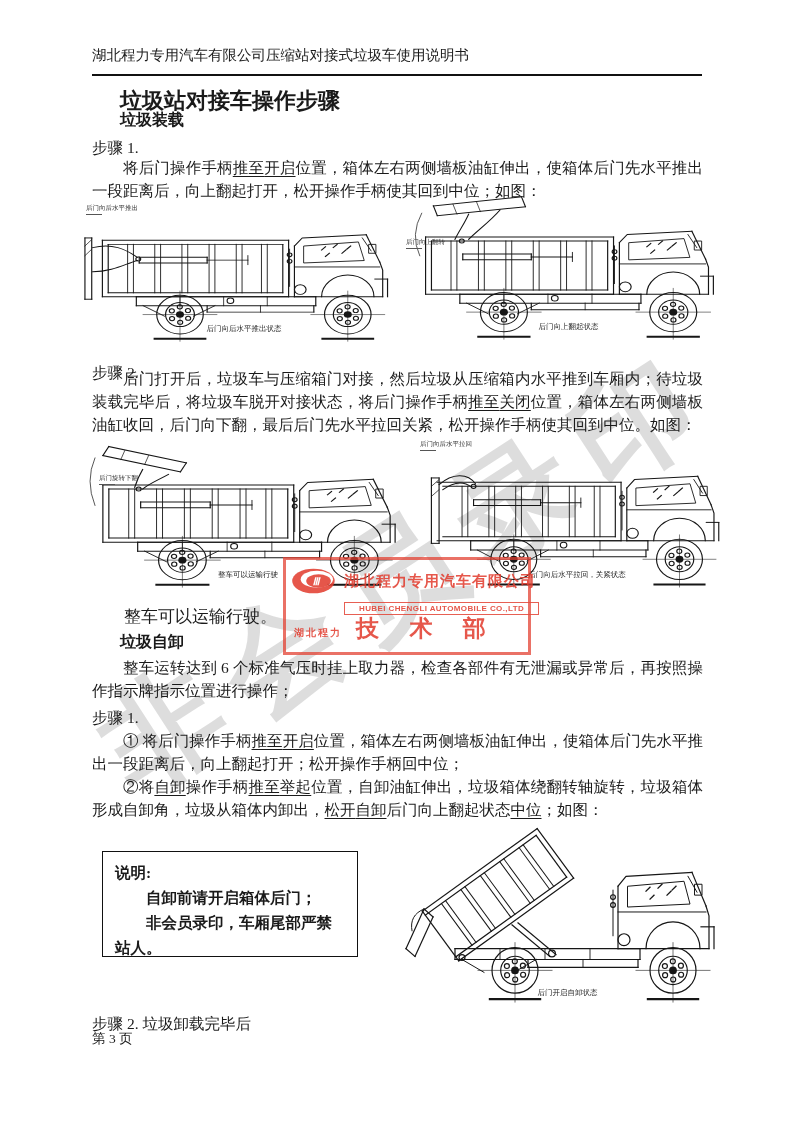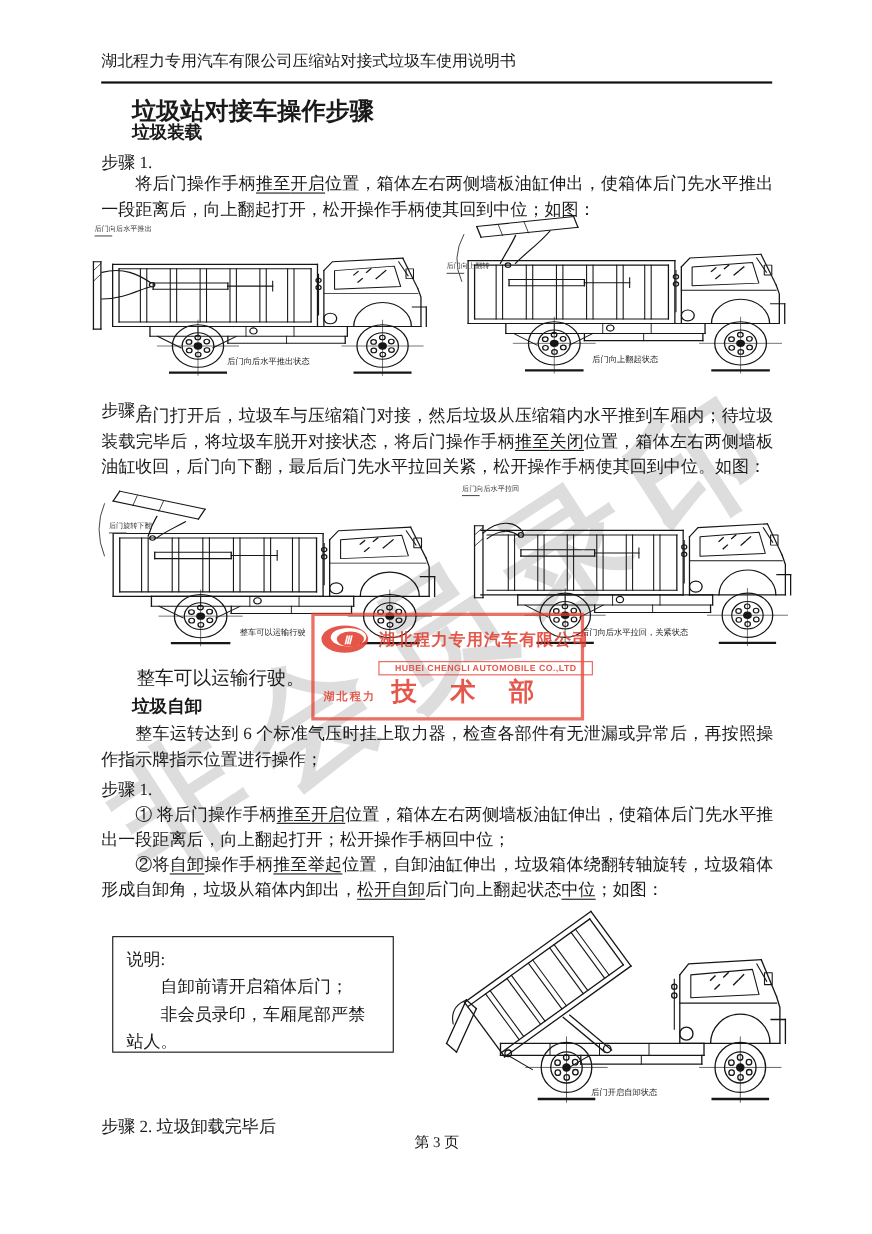--- a/index.html
+++ b/index.html
@@ -37,37 +37,37 @@
   .fig3{left:83px;top:440px;width:330px;height:152px;}
   .fig4{left:418px;top:436px;width:318px;height:156px;}
   .fig5{left:400px;top:810px;width:335px;height:198px;}
   .fig1 .fig-label{left:3px;top:8px;}
   .fig2 .fig-label{left:0;top:46px;}
   .fig3 .fig-label{left:16px;top:34px;}
   .fig4 .fig-label{left:2px;top:4px;}
   .fig5 .fig-caption{bottom:10px;}
   
   .note-box{position:absolute;left:102px;top:851px;width:256px;height:106px;border:1.5px solid #111;
-            padding:8px 12px;font-size:15.5px;line-height:25px;z-index:1;box-sizing:border-box;}
+            padding:8px 12px;font-size:15.5px;line-height:25px;z-index:1;box-sizing:border-box;font-weight:bold;}
   .note-line-ind{padding-left:2em;}
   
   .stamp{position:absolute;left:283px;top:557px;width:248px;height:98px;z-index:5;
          border:3px solid rgba(226,62,48,.8);opacity:.92;box-sizing:border-box;
          font-family:"Liberation Sans",sans-serif;}
   .stamp-row1{position:absolute;left:2px;top:4px;display:flex;align-items:center;}
   .stamp-logo{width:56px;height:34px;flex:0 0 auto;}
   .stamp-cn{font-size:15px;font-weight:bold;color:rgba(226,62,48,.95);letter-spacing:1px;white-space:nowrap;}
   .stamp-en-wrap{position:absolute;left:58px;top:37px;}
   .stamp-en{display:inline-block;border:1.5px solid rgba(226,62,48,.9);color:rgba(226,62,48,.95);
             font-size:8px;font-weight:bold;letter-spacing:.4px;padding:1px 14px;white-space:nowrap;}
   .stamp-row3{position:absolute;left:8px;bottom:8px;display:flex;align-items:baseline;width:232px;}
   .stamp-dept-l{font-size:10px;font-weight:bold;color:rgba(226,62,48,.95);letter-spacing:2px;white-space:nowrap;}
   .stamp-dept-r{font-size:23px;font-weight:bold;color:rgba(226,62,48,.95);letter-spacing:12px;
                 margin-left:14px;white-space:nowrap;}
-  .footer{position:absolute;left:92px;top:1030px;width:610px;text-align:center;font-size:13.5px;z-index:1;}
+  .footer{position:absolute;left:92px;top:1030px;width:610px;text-align:left;font-size:13.5px;z-index:1;}
 </style>
 </head>
 <body>
 
 <div class="page">
 
   <div class="gray-watermark">非会员录印</div>
 
   <div class="header">湖北程力专用汽车有限公司压缩站对接式垃圾车使用说明书</div>
   <div class="header-rule"></div>

